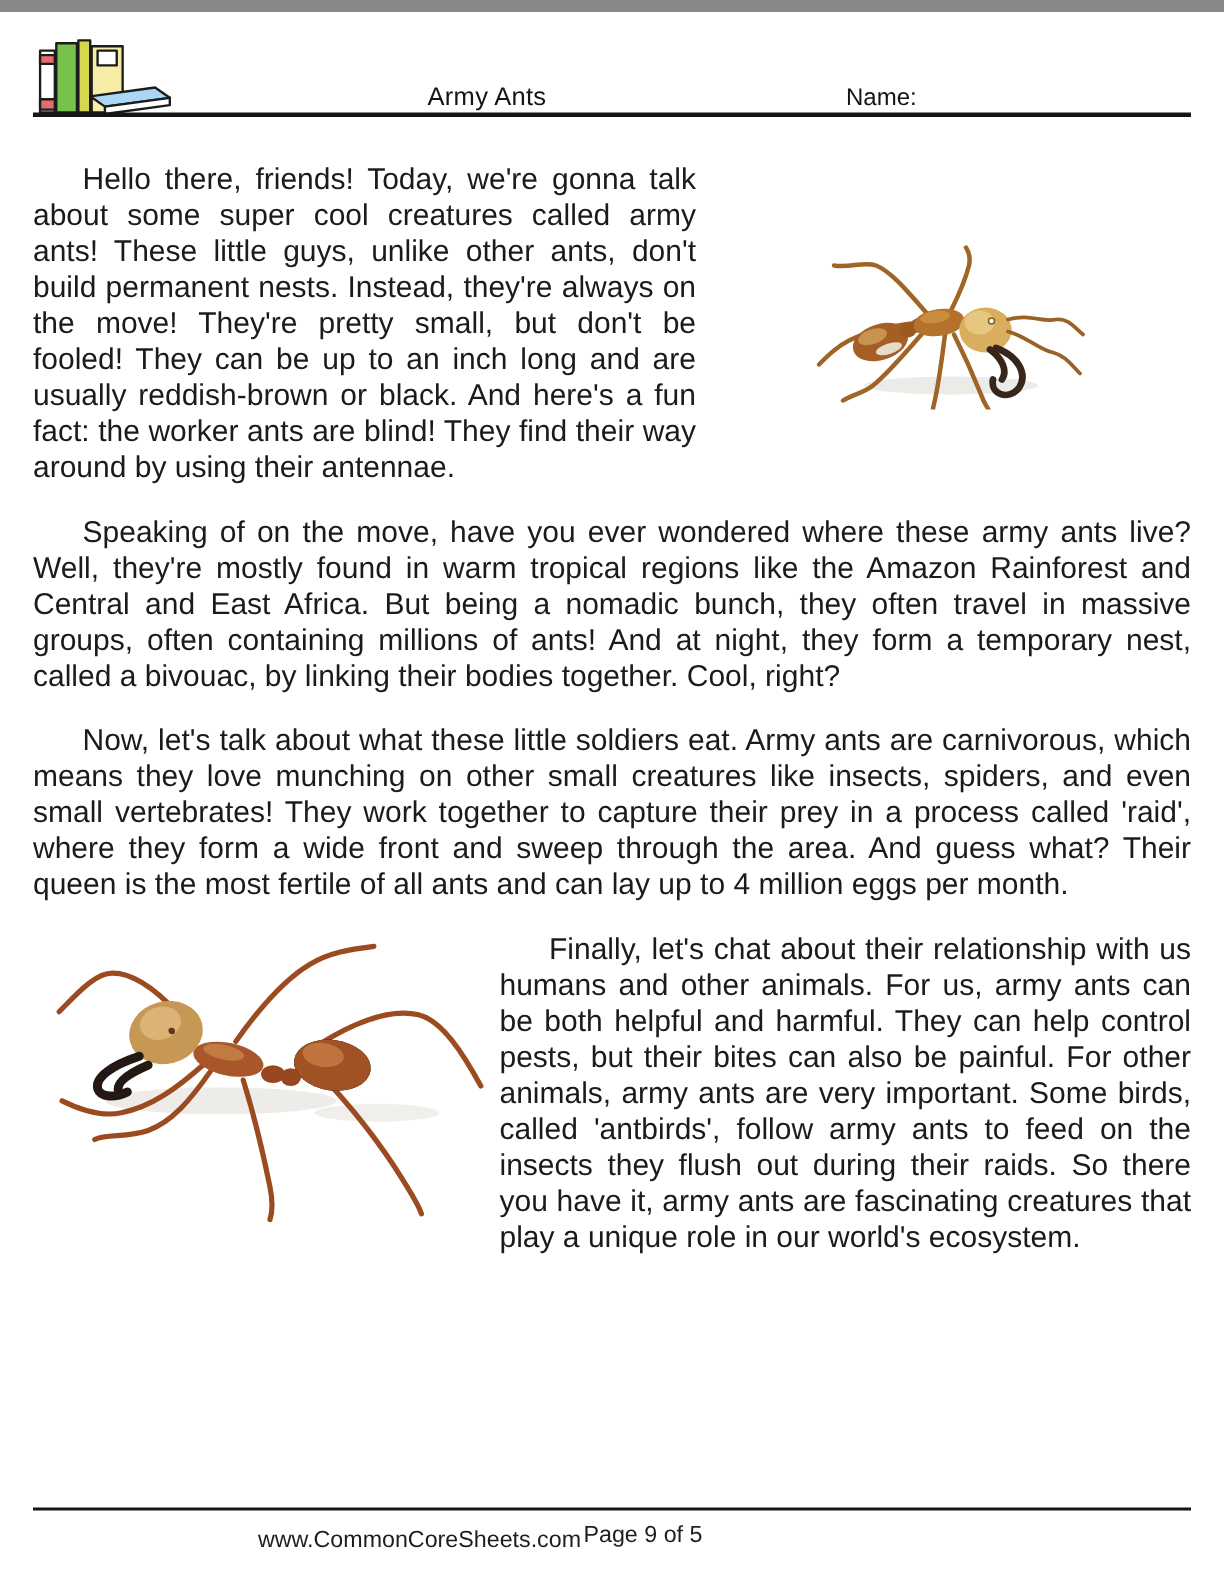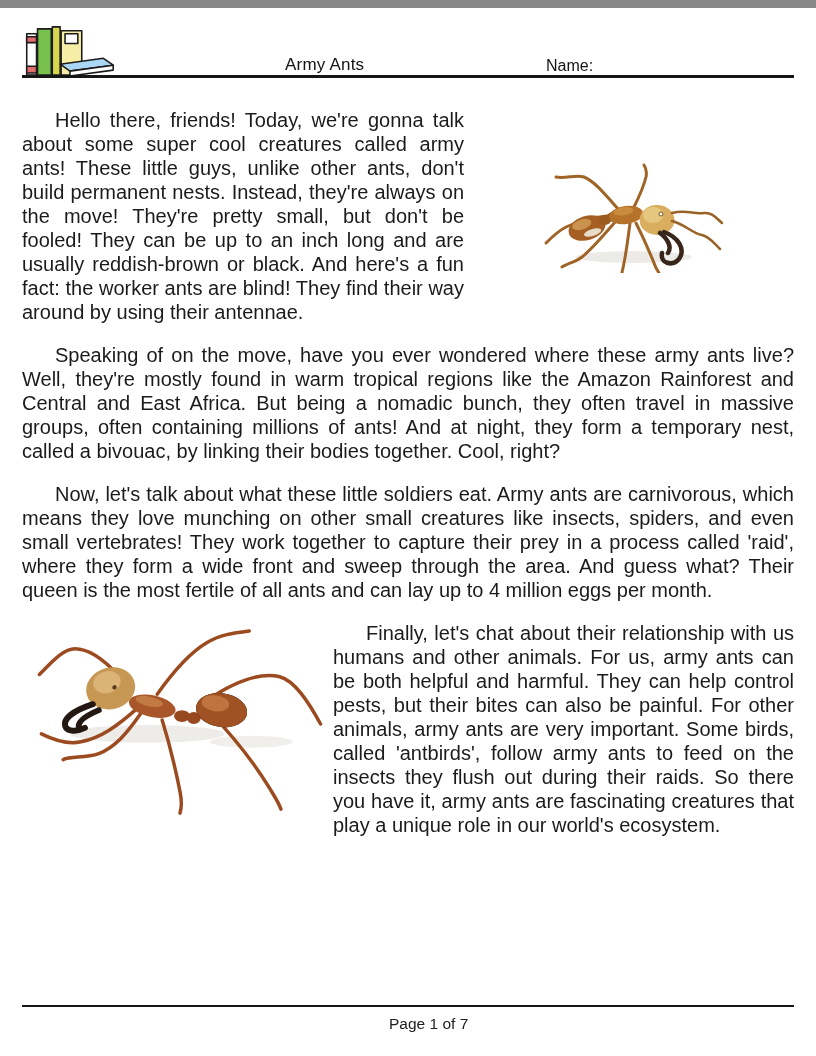--- a/index.html
+++ b/index.html
@@ -11,21 +11,21 @@
     font-family:"Liberation Sans", sans-serif;
     overflow:hidden;
   }
   
   .logo { position:absolute; left:22px; top:12px; width:92px; height:57px; }
   .page-title {
     position:absolute; left:285px; top:47px;
     font-size:17px; color:#141414; letter-spacing:.2px;
   }
   .name-label {
-    position:absolute; left:546px; top:49px;
+    position:absolute; left:564px; top:49px;
     font-size:16px; color:#141414;
   }
   .header-rule {
     position:absolute; left:22px; top:67px; width:772px; height:3px;
     background:#161616;
   }
   
   .content {
     position:absolute; left:22px; top:100px; width:772px;
     color:#1b1b1b;
@@ -163,15 +163,16 @@
           <path d="M70,82 C52,88 40,96 42,104 C44,110 54,110 62,106"></path>
           <path d="M76,88 C62,94 54,100 56,106"></path>
         </g>
       </svg>
     </div>
 
     <p>Finally, let's chat about their relationship with us humans and other animals. For us, army ants can be both helpful and harmful. They can help control pests, but their bites can also be painful. For other animals, army ants are very important. Some birds, called 'antbirds', follow army ants to feed on the insects they flush out during their raids. So there you have it, army ants are fascinating creatures that play a unique role in our world's ecosystem.</p>
   </div>
 
   <div class="footer-rule"></div>
-  <div class="page-info">Page 1 of 7</div>
+  <div class="website">www.CommonCoreSheets.com</div>
+  <div class="page-info">Page 9 of 5</div>
 
 </div>
 
 </body></html>

